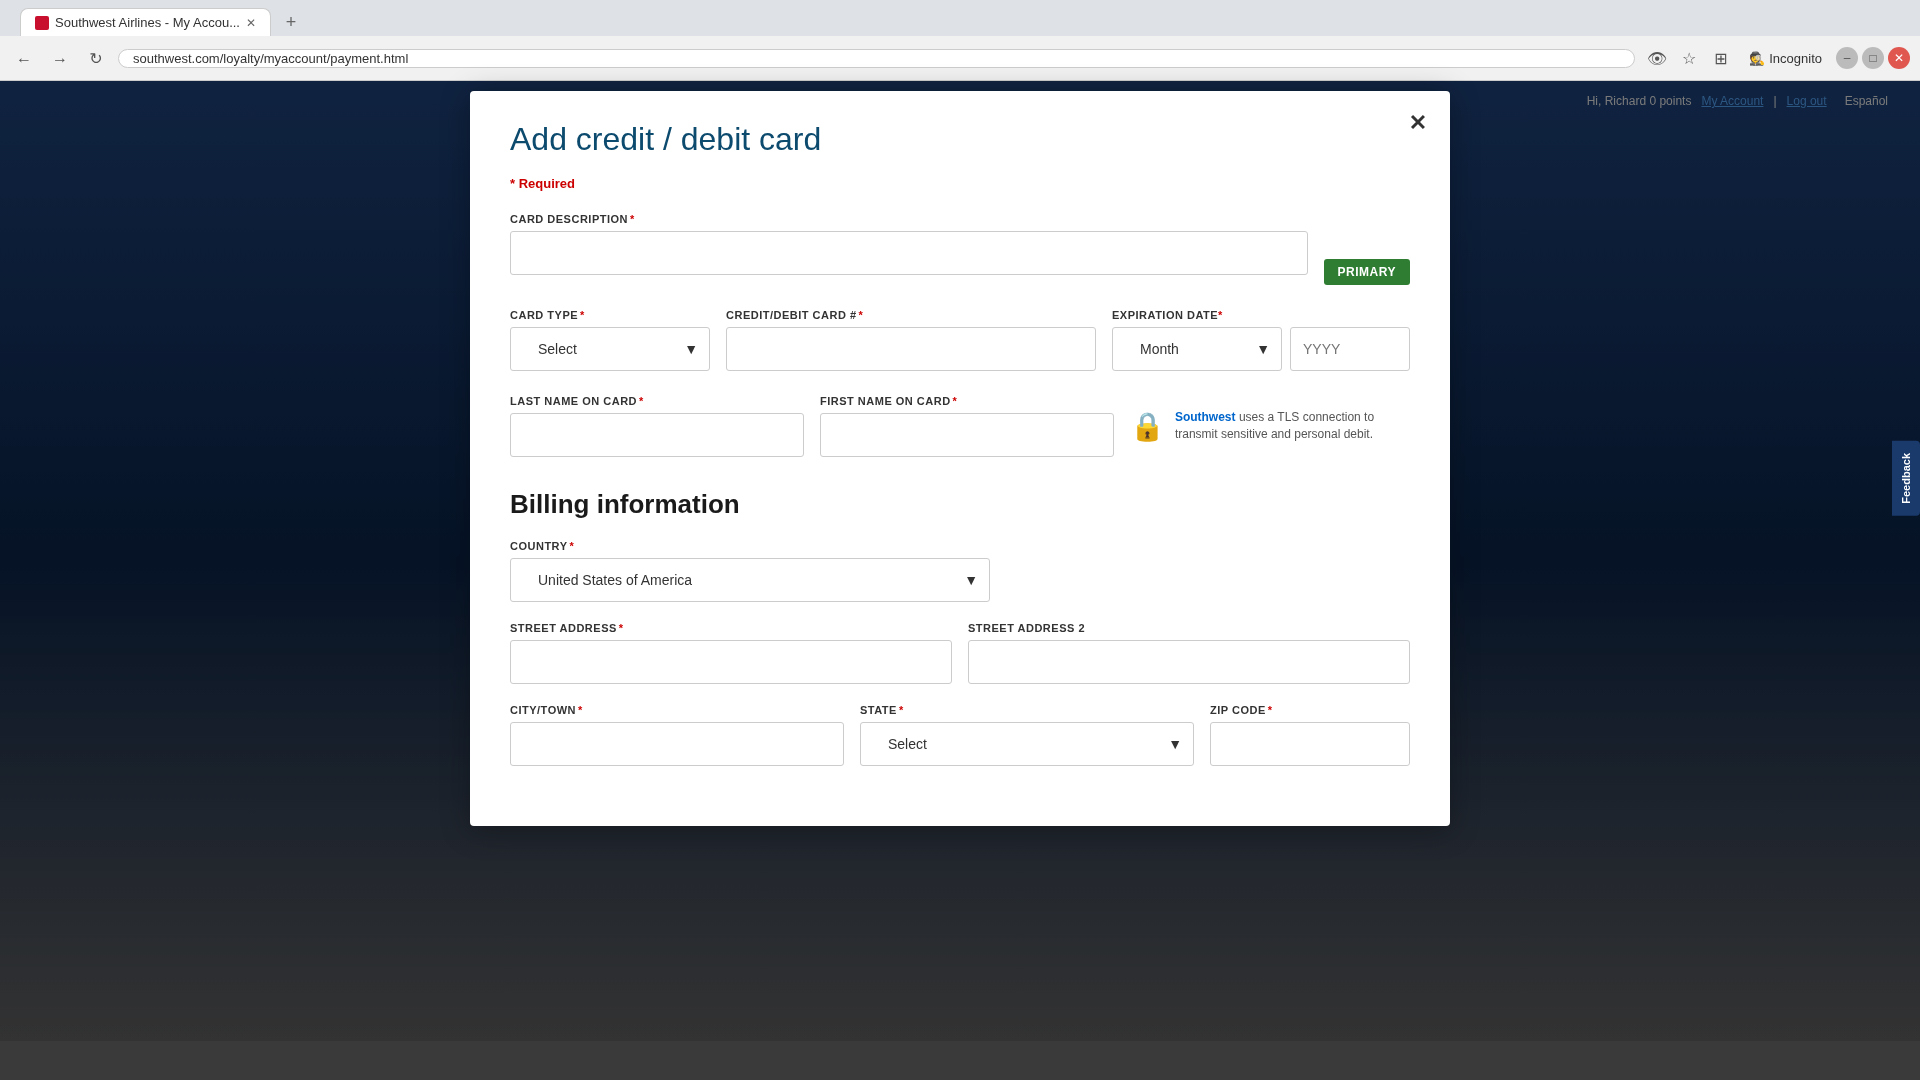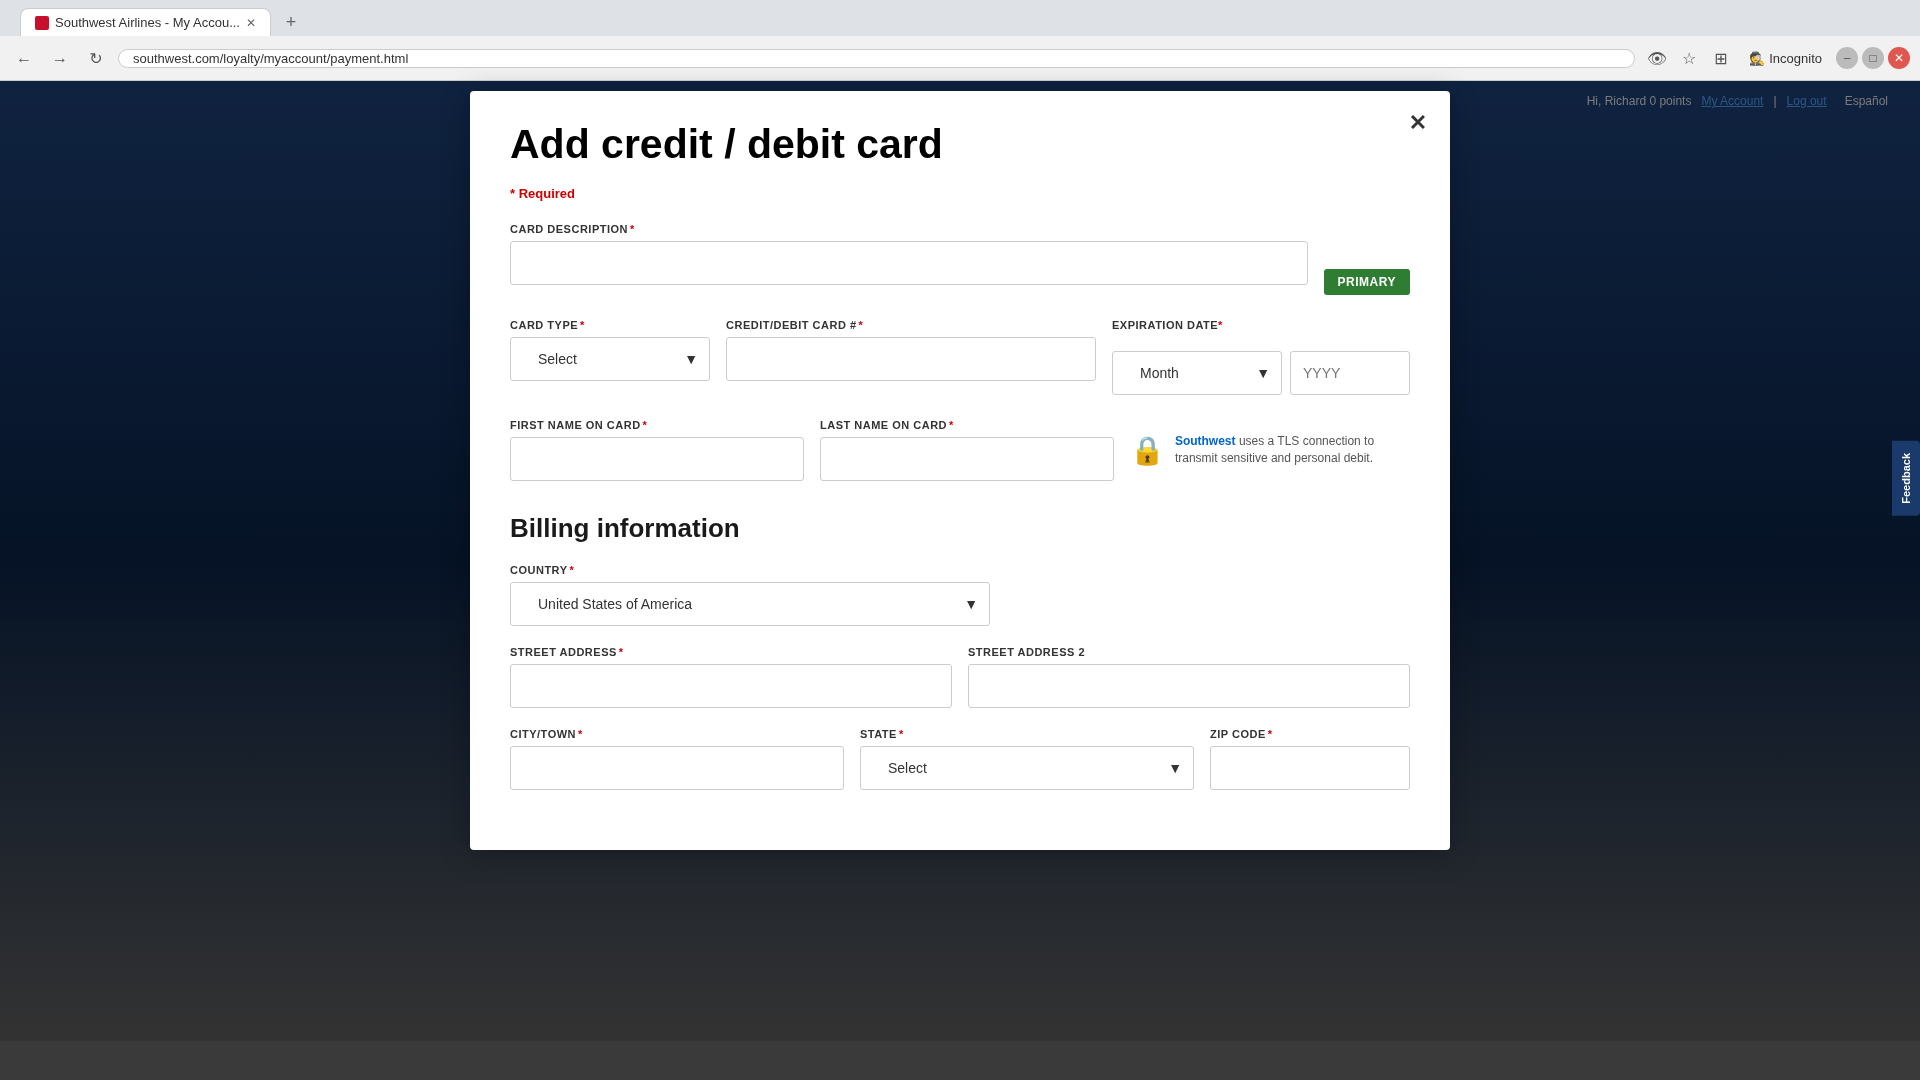--- a/index.html
+++ b/index.html
@@ -206,23 +206,23 @@
       cursor: pointer;
       font-size: 22px;
       color: #333;
       display: flex;
       align-items: center;
       justify-content: center;
       font-weight: bold;
     }
 
     .modal-title {
-      font-size: 41px;
-      font-weight: bold;
-      color: #000000;
+      font-size: 32px;
+      font-weight: normal;
+      color: #0c4a6e;
       margin-bottom: 18px;
     }
 
     .required-note {
       font-size: 13px;
       color: #555;
       margin-bottom: 22px;
     }
     .required-note span {
       color: #c00;
@@ -317,21 +317,21 @@
     .expiry-group {
       display: flex;
       gap: 8px;
       align-items: flex-start;
     }
     .expiry-group-label {
       font-size: 11px;
       font-weight: bold;
       color: #333;
       letter-spacing: 0.5px;
-      margin-bottom: 20px;
+      margin-bottom: 6px;
       text-transform: uppercase;
     }
     .expiry-group-label .req { color: #c00; }
     .name-field { flex: 1; }
 
     
     .tls-notice {
       display: flex;
       align-items: center;
       gap: 10px;
@@ -507,28 +507,28 @@
               <input type="text" class="form-input" placeholder="YYYY" value="" style="">
             </div>
           </div>
         </div>
       </div>
 
       <div class="name-tls-row">
 
         <div class="name-field">
           <label class="form-label">
+            <span>LAST NAME ON CARD</span><span class="req">*</span>
+          </label>
+          <input type="text" class="form-input" value="" style="">
+        </div>
+
+        <div class="name-field">
+          <label class="form-label">
             <span>FIRST NAME ON CARD</span><span class="req">*</span>
-          </label>
-          <input type="text" class="form-input" value="" style="">
-        </div>
-
-        <div class="name-field">
-          <label class="form-label">
-            <span>LAST NAME ON CARD</span><span class="req">*</span>
           </label>
           <input type="text" class="form-input" value="" style="">
         </div>
 
         <div class="tls-notice">
           <span class="lock-icon">🔒</span>
           <p class="tls-text">
             <span class="tls-brand">Southwest</span>
             <span>uses a TLS connection to transmit sensitive and personal debit.</span>
           </p>

